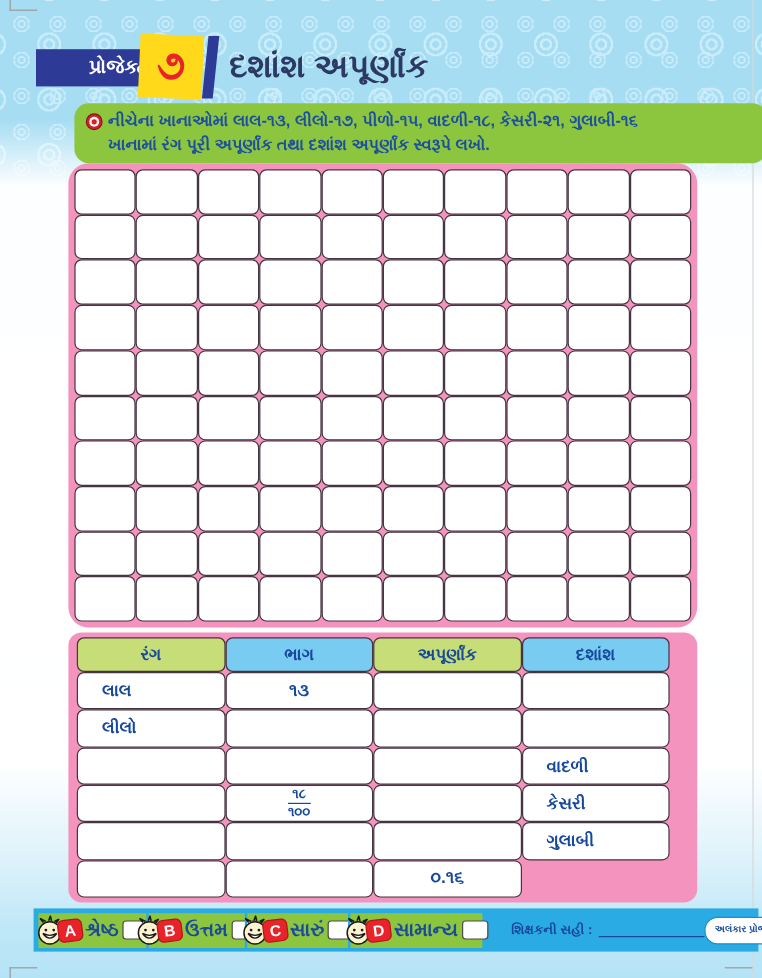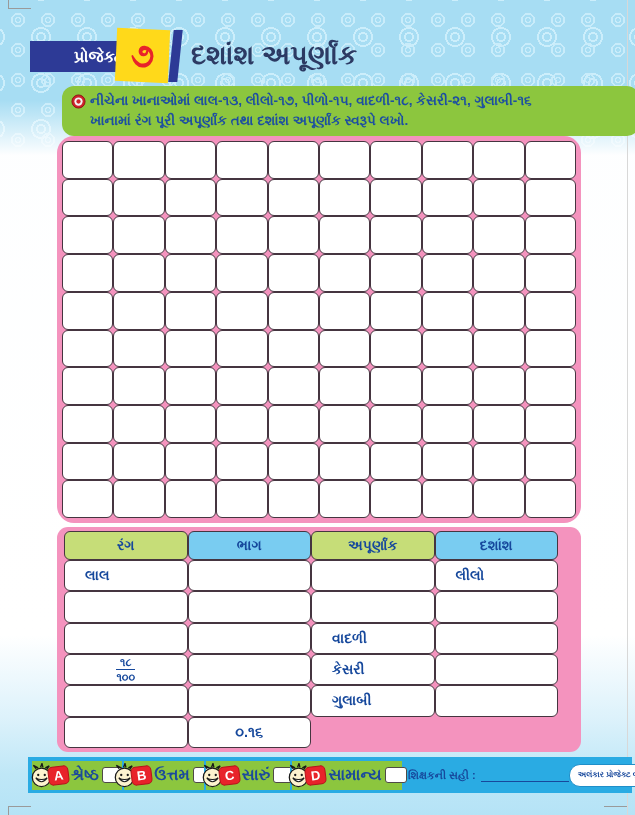--- a/index.html
+++ b/index.html
@@ -64,21 +64,21 @@
   .grade{display:flex;align-items:center;justify-content:center;padding:0 2px;}
   .grade.a{width:86px}.grade.b{width:76px}.grade.c{width:80px}.grade.d{width:106px}
   .gdiv{width:2px;background:#2aabe3;}
   .face{width:23px;height:25px;flex:none;}
   .badge{background:#e8232a;color:#ffffff;font-weight:bold;font-size:13px;width:19px;height:17px;
     border-radius:5px;display:flex;align-items:center;justify-content:center;transform:rotate(-7deg);
     margin-left:-5px;border:1px solid #b5131b;flex:none;}
   .glabel{font-size:16px;font-weight:bold;color:#1b4a9c;margin-left:2px;white-space:nowrap;}
   .checkbox{width:20px;height:14px;background:#ffffff;border:1.4px solid #4e4a47;border-radius:3px;
     margin-left:3px;flex:none;}
-  .sig{display:flex;align-items:flex-end;margin-left:6px;text-align:center;}
+  .sig{display:flex;align-items:flex-end;margin-left:24px;text-align:center;}
   .sig-label{font-size:11px;font-weight:bold;color:#17489c;white-space:nowrap;}
   .sig-line{display:inline-block;width:88px;border-bottom:1.6px solid #17489c;margin-left:5px;height:11px;}
   .pill{margin-left:auto;margin-right:5px;background:#ffffff;border:1px solid #1f8fc9;border-radius:11px;
     height:21px;display:flex;align-items:center;padding:0 3px 0 8px;}
   .book-name{font-size:8px;font-weight:bold;color:#17489c;white-space:nowrap;}
 </style>
 </head>
 <body>
 
 <div class="page">
@@ -214,20 +214,21 @@
   </section>
 
   <section class="table-panel">
     <div class="tbl">
       <div class="th g">રંગ</div>
       <div class="th b">ભાગ</div>
       <div class="th g">અપૂર્ણાંક</div>
       <div class="th b">દશાંશ</div>
 
       <div class="td c0">લાલ</div>
+      <div class="td">૧૩</div>
       <div class="td"></div>
       <div class="td"></div>
 
       <div class="td c0">લીલો</div>
       <div class="td"></div>
       <div class="td"></div>
       <div class="td"></div>
 
       <div class="td"></div>
       <div class="td"></div>

